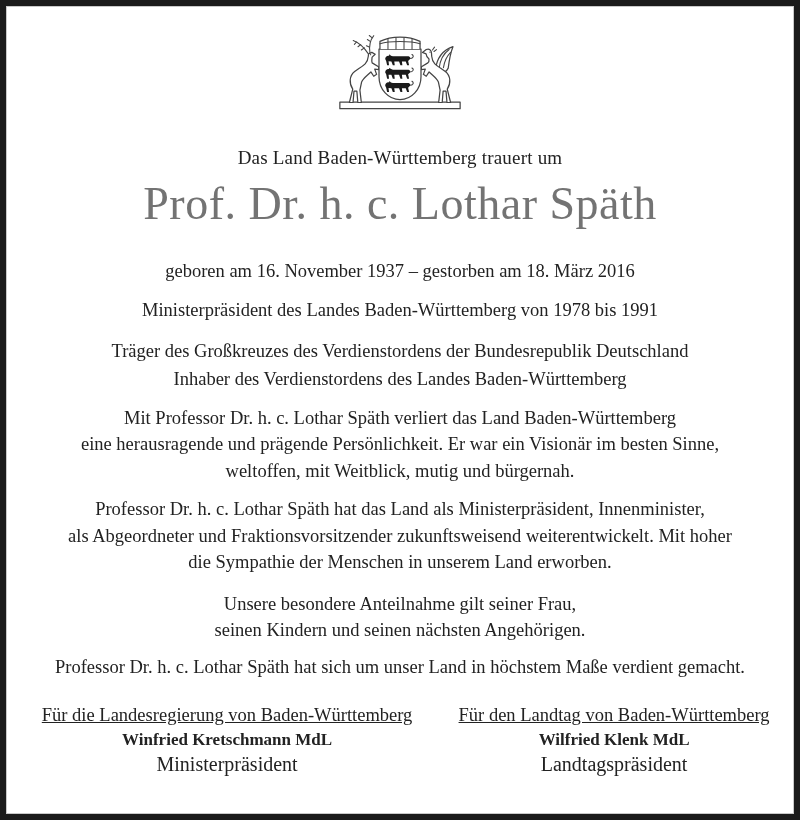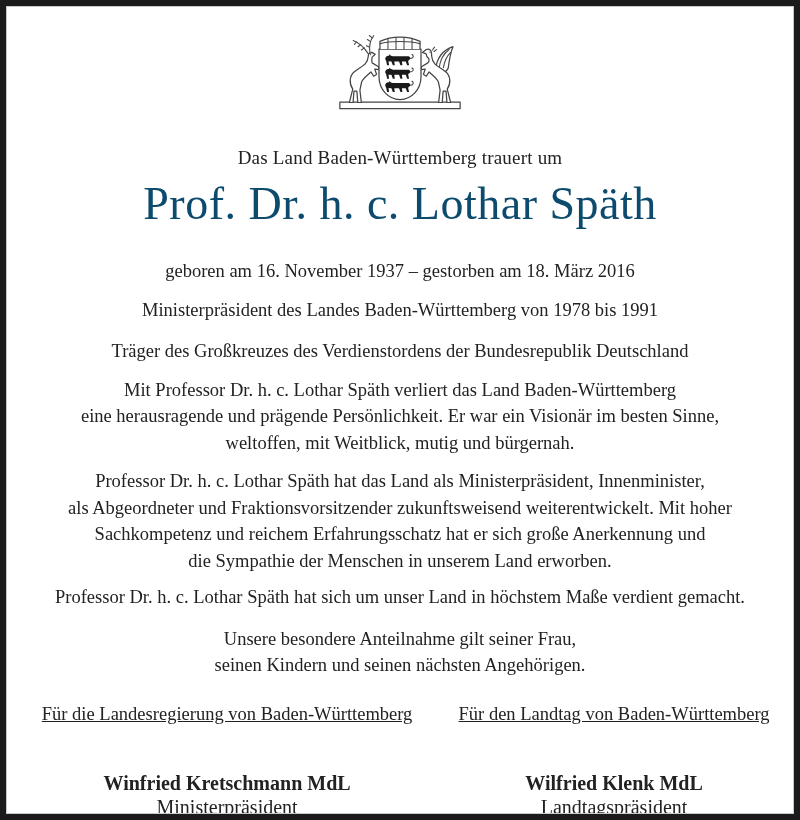--- a/index.html
+++ b/index.html
@@ -27,40 +27,40 @@
   .intro {
     margin-top: 30px;
     font-size: 19px;
     letter-spacing: 0.2px;
   }
   .deceased-name {
     margin-top: 12px;
     font-size: 46px;
     line-height: 1.0;
     letter-spacing: 0.5px;
-    color: #0c4a6e;
+    color: #737373;
     font-weight: normal;
   }
   .dates   { margin-top: 25px; font-size: 18.5px; line-height: 27px; }
   .office  { margin-top: 12px; font-size: 18.5px; line-height: 27px; text-align: center; }
   .honors  { margin-top: 13px; font-size: 18.5px; line-height: 28px; }
   .para    { margin-top: 12px; font-size: 18.5px; line-height: 26.5px; }
   .para.single { margin-top: 10px; }
   .para.condolence { margin-top: 15px; }
 
   .signatures {
     margin-top: 23px;
     display: flex;
     width: 100%;
   }
   .sig-col { box-sizing: border-box; }
   .sig-col.left  { width: 56%; }
   .sig-col.right { width: 44%; padding-right: 12px; }
   .sig-org   { font-size: 18.5px; line-height: 25px; white-space: nowrap; text-decoration: underline; }
-  .sig-name  { font-size: 20px; font-weight: bold; line-height: 24px; white-space: nowrap; margin-top: 44px; }
+  .sig-name  { font-size: 17px; font-weight: bold; line-height: 24px; white-space: nowrap; }
   .sig-title { font-size: 20px; line-height: 25px; white-space: nowrap; }
 
   svg .outline { fill: #ffffff; stroke: #454545; stroke-width: 1.3; stroke-linejoin: round; }
   svg .stroke-only { fill: none; stroke: #454545; stroke-width: 1.1; stroke-linecap: round; }
   svg .solid { fill: #1a1a1a; stroke: none; }
 </style>
 </head>
 <body>
 
 <div class="page">
@@ -117,42 +117,42 @@
     <div class="intro line">Das Land Baden-Württemberg trauert um</div>
 
     <h1 class="deceased-name line">Prof. Dr. h. c. Lothar Späth</h1>
 
     <div class="dates line">geboren am 16. November 1937 – gestorben am 18. März 2016</div>
 
     <div class="office line">Ministerpräsident des Landes Baden-Württemberg von 1978 bis 1991</div>
 
     <div class="honors">
       <div class="line">Träger des Großkreuzes des Verdienstordens der Bundesrepublik Deutschland</div>
+      <div class="line">Inhaber des Verdienstordens des Landes Baden-Württemberg</div>
     </div>
 
     <div class="para">
       <div class="line">Mit Professor Dr. h. c. Lothar Späth verliert das Land Baden-Württemberg</div>
       <div class="line">eine herausragende und prägende Persönlichkeit. Er war ein Visionär im besten Sinne,</div>
       <div class="line">weltoffen, mit Weitblick, mutig und bürgernah.</div>
     </div>
 
     <div class="para">
       <div class="line">Professor Dr. h. c. Lothar Späth hat das Land als Ministerpräsident, Innenminister,</div>
       <div class="line">als Abgeordneter und Fraktionsvorsitzender zukunftsweisend weiterentwickelt. Mit hoher</div>
-      <div class="line">Sachkompetenz und reichem Erfahrungsschatz hat er sich große Anerkennung und</div>
       <div class="line">die Sympathie der Menschen in unserem Land erworben.</div>
-    </div>
-
-    <div class="para single">
-      <div class="line">Professor Dr. h. c. Lothar Späth hat sich um unser Land in höchstem Maße verdient gemacht.</div>
     </div>
 
     <div class="para condolence">
       <div class="line">Unsere besondere Anteilnahme gilt seiner Frau,</div>
       <div class="line">seinen Kindern und seinen nächsten Angehörigen.</div>
+    </div>
+
+    <div class="para single">
+      <div class="line">Professor Dr. h. c. Lothar Späth hat sich um unser Land in höchstem Maße verdient gemacht.</div>
     </div>
 
     <div class="signatures">
       <div class="sig-col left">
         <div class="sig-org">Für die Landesregierung von Baden-Württemberg</div>
         <div class="sig-name">Winfried Kretschmann MdL</div>
         <div class="sig-title">Ministerpräsident</div>
       </div>
       <div class="sig-col right">
         <div class="sig-org">Für den Landtag von Baden-Württemberg</div>

